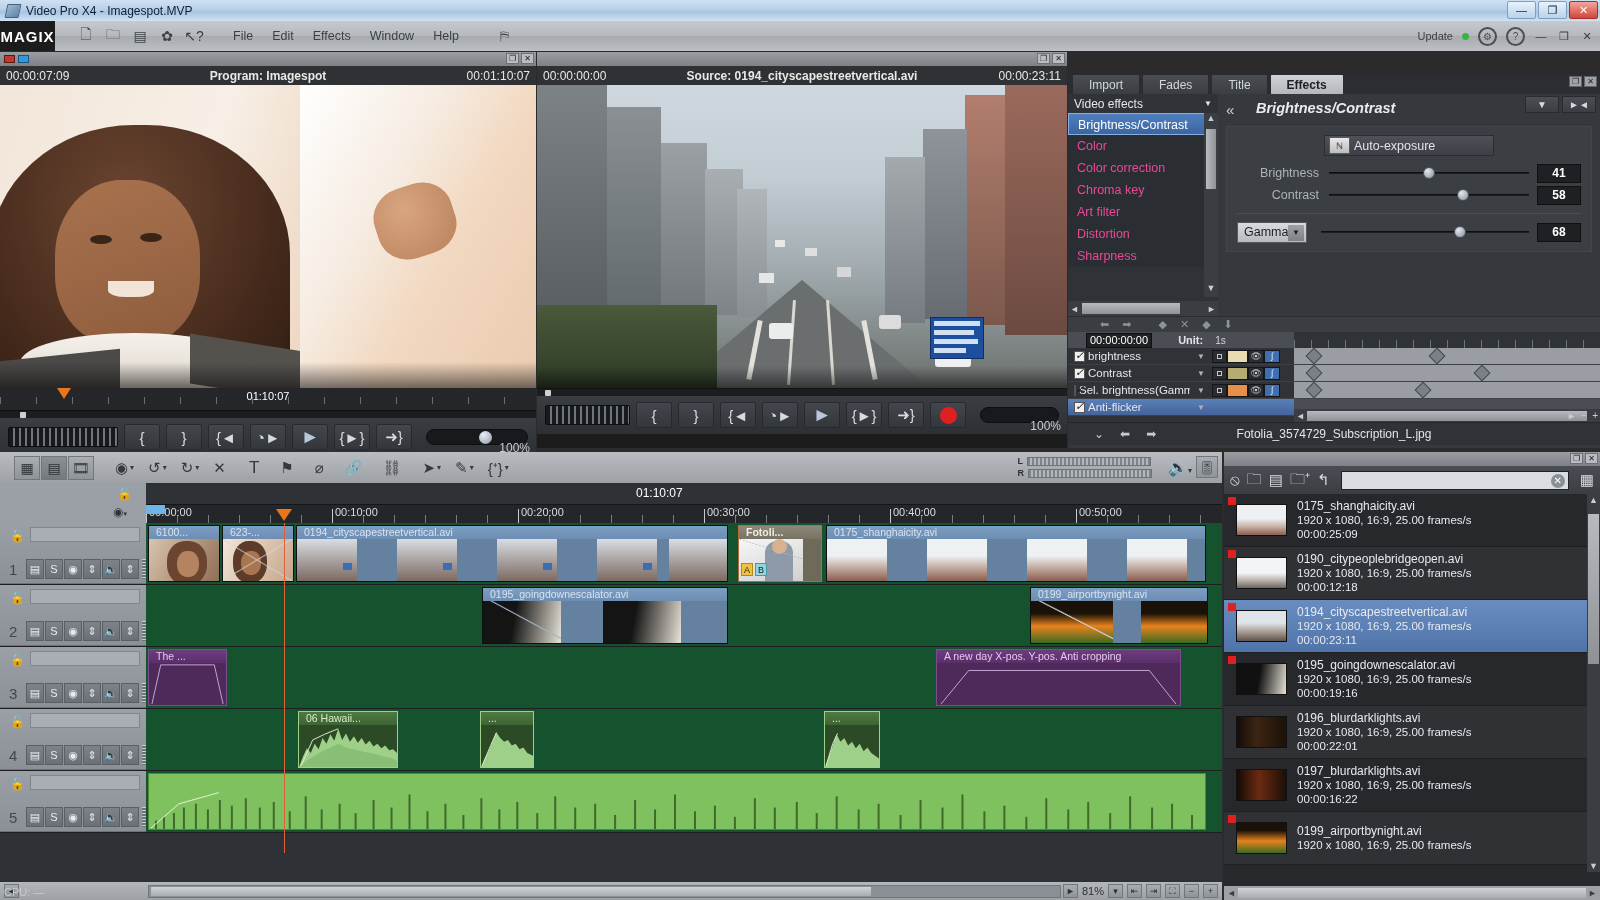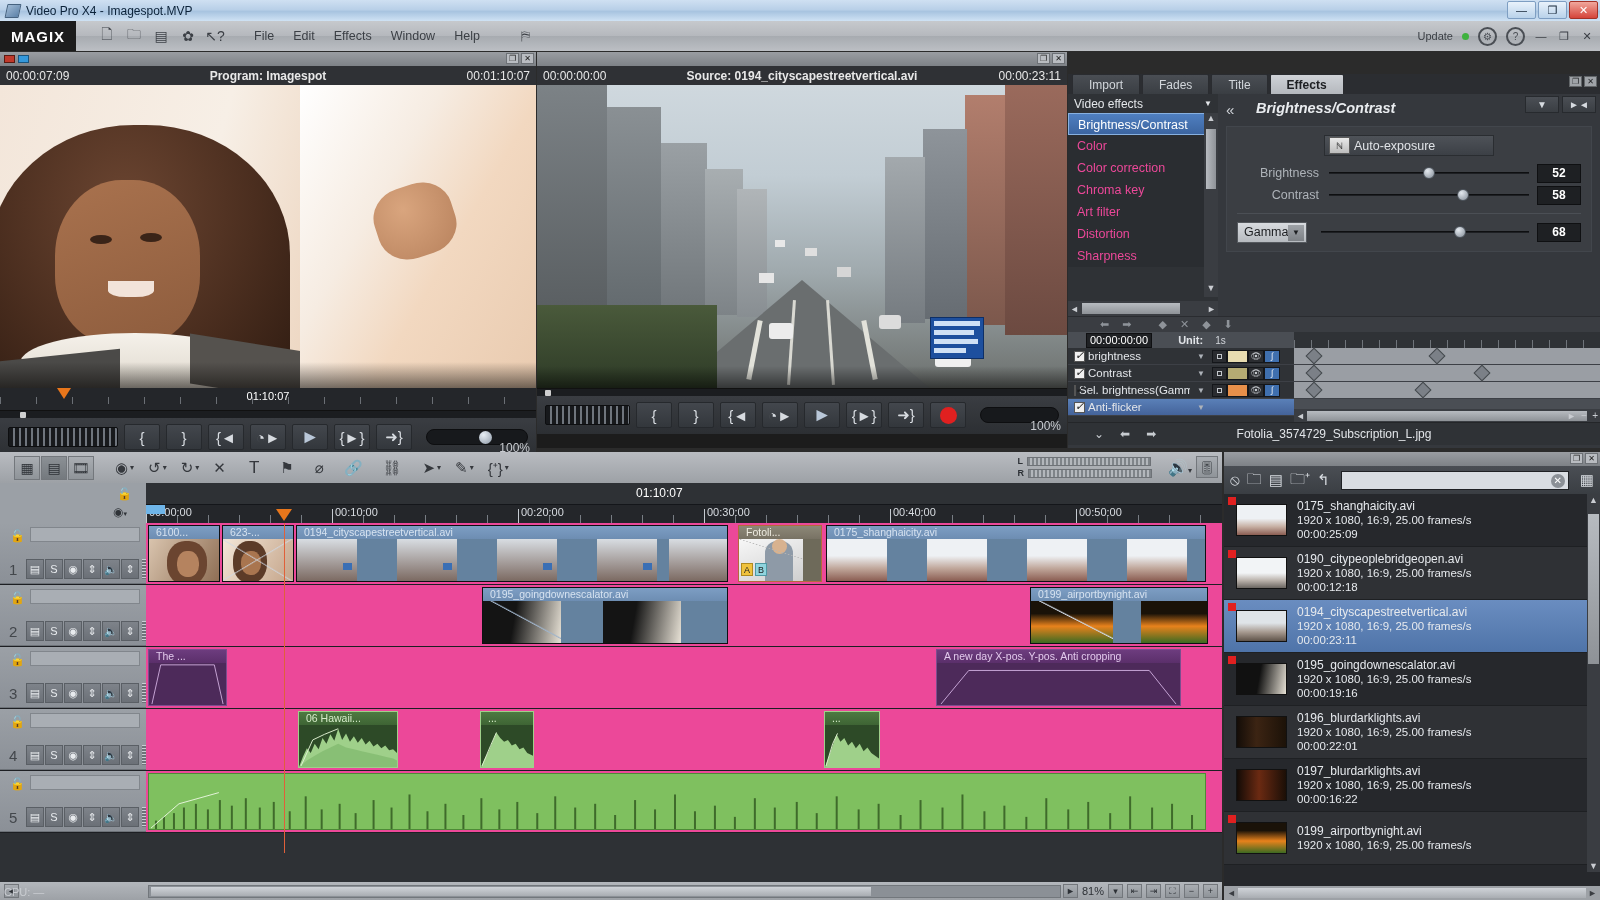--- a/index.html
+++ b/index.html
@@ -26,21 +26,21 @@
     font-size:11px;color:#123; }
   .winbtn.close{ background:linear-gradient(to bottom,#f0a79c,#d5443a); border-color:#a33227; color:#fff;}
 
   
   .menubar{
     position:absolute; left:0; top:21px; width:1600px; height:30px;
     background:linear-gradient(to bottom,#c6c9cd 0%,#b5b8bd 50%,#a7abb0 51%,#bcbfc4 100%);
     display:flex; align-items:center;
   }
   .magix{
-    width:76px; height:30px; background:#1c1c1c; color:#fff; font-weight:bold;
+    width:55px; height:30px; background:#1c1c1c; color:#fff; font-weight:bold;
     letter-spacing:1px; font-size:15px; display:flex; align-items:center; justify-content:center;
   }
   .tb-icons{ display:flex; align-items:center; gap:9px; margin-left:22px;}
   .tb-ic{ width:18px;height:18px;display:flex;align-items:center;justify-content:center;
     font-size:14px;color:#3b3f45;}
   .menu-items{ display:flex; align-items:center; gap:19px; margin-left:30px;}
   .menu-items span{ color:#3b3f45; font-size:12.5px;}
   .menu-help-ic{ margin-left:22px; color:#3b3f45; font-size:14px;}
   .update-area{ position:absolute; right:6px; top:0; height:30px; display:flex; align-items:center; gap:9px;}
   .update-area .lbl{ color:#3b3f45; font-size:11px;}
@@ -222,34 +222,34 @@
   .thead .lk{ position:absolute; left:10px; top:6px; color:#2f3338; font-size:12px;}
   .thead .namebar{ position:absolute; left:30px; top:4px; right:6px; height:15px;
     background:#a9aeb4; border:1px solid #81868c;}
   .thead .num{ position:absolute; left:9px; bottom:5px; font-size:15px; color:#43474c;}
   .thead .btns{ position:absolute; left:26px; bottom:4px; display:flex; gap:1px;}
   .tbt{ width:18px;height:20px; background:linear-gradient(to bottom,#7e838a,#6b7077);
     border:1px solid #5a5f65; display:flex;align-items:center;justify-content:center;
     color:#e8ebee; font-size:11px;}
   .tfader{ width:7px;height:20px; margin-left:2px;
     background-image:repeating-linear-gradient(to bottom,#c9ced4 0 1px,#6d7278 1px 3px);}
-  .tbody{ position:absolute; left:146px; top:0; right:0; height:100%; background:#ec4899; overflow:hidden;}
+  .tbody{ position:absolute; left:146px; top:0; right:0; height:100%; background:#14532d; overflow:hidden;}
 
   .clip{ position:absolute; top:2px; bottom:2px; border:1px solid #0e1013; overflow:hidden;}
   .clip .cap{ height:13px; font-size:10.5px; color:#d6e2f0; padding-left:7px; line-height:13px;
     background:linear-gradient(to bottom,#7d9ec4,#6d8db2); overflow:hidden; white-space:nowrap;}
   .clip .body{ position:absolute; left:0; right:0; top:13px; bottom:0; }
   .fl{ position:absolute; top:0; bottom:0; width:60px; background-size:cover; background-position:center;}
   .clip.vid{ background:#64829f;}
   .clip.title{ background:#4d2a5a; border:1px solid #7c4d8e;}
   .clip.title .cap{ background:linear-gradient(to bottom,#6d3c7e,#5b2f6b); color:#e2c9ec;}
   .clip.aud{ background:#2d4a27; border:1px solid #9fd08a;}
   .clip.aud .cap{ background:linear-gradient(to bottom,#4e7a41,#3e6434); color:#d5ecc9;}
   .clip.img{ background:#6e6a5a;}
-  .clip.img .cap{ background:linear-gradient(to bottom,#8d8878,#787264); color:#efece1;}
+  .clip.img .cap{ background:linear-gradient(to bottom,#8d8878,#787264); color:#efece1;font-weight:bold;}
 
   .arr-bottom{ position:absolute; left:0; bottom:0; width:1222px; height:18px;
     background:linear-gradient(to bottom,#b3b7bc,#9da1a6); display:flex; align-items:center;}
   .ab-left{ width:146px; display:flex; align-items:center; padding-left:4px; gap:4px;}
   .ab-scroll{ flex:1; height:13px; margin:0 2px; background:#8b9096; border:1px solid #72777c; position:relative;}
   .ab-scroll .th{ position:absolute; left:2px; top:1px; width:720px; height:9px;
     background:linear-gradient(to bottom,#cfd3d8,#a9adb2);}
   .ab-right{ display:flex; align-items:center; gap:4px; padding-right:4px; color:#2d3136; font-size:11px;}
   .miniB{ width:15px;height:14px; background:linear-gradient(to bottom,#a9adb2,#8f9499);
     border:1px solid #73777c; display:flex;align-items:center;justify-content:center; font-size:9px; color:#2d3136;}
@@ -513,21 +513,21 @@
           <div class="autobtn">
             <span class="ic">ℕ</span>
             <span>Auto-exposure</span>
           </div>
           <div class="fx-row">
             <span class="fx-lab">Brightness</span>
             <div class="slider">
               <div class="track"></div>
                 <div class="knob" style="left:47%;"></div>
             </div>
-            <div class="numbox">52</div>
+            <div class="numbox">41</div>
           </div>
           <div class="fx-row">
             <span class="fx-lab">Contrast</span>
             <div class="slider">
               <div class="track"></div>
                 <div class="knob" style="left:64%;"></div>
             </div>
             <div class="numbox">58</div>
           </div>
           <div class="fx-divider"></div>

